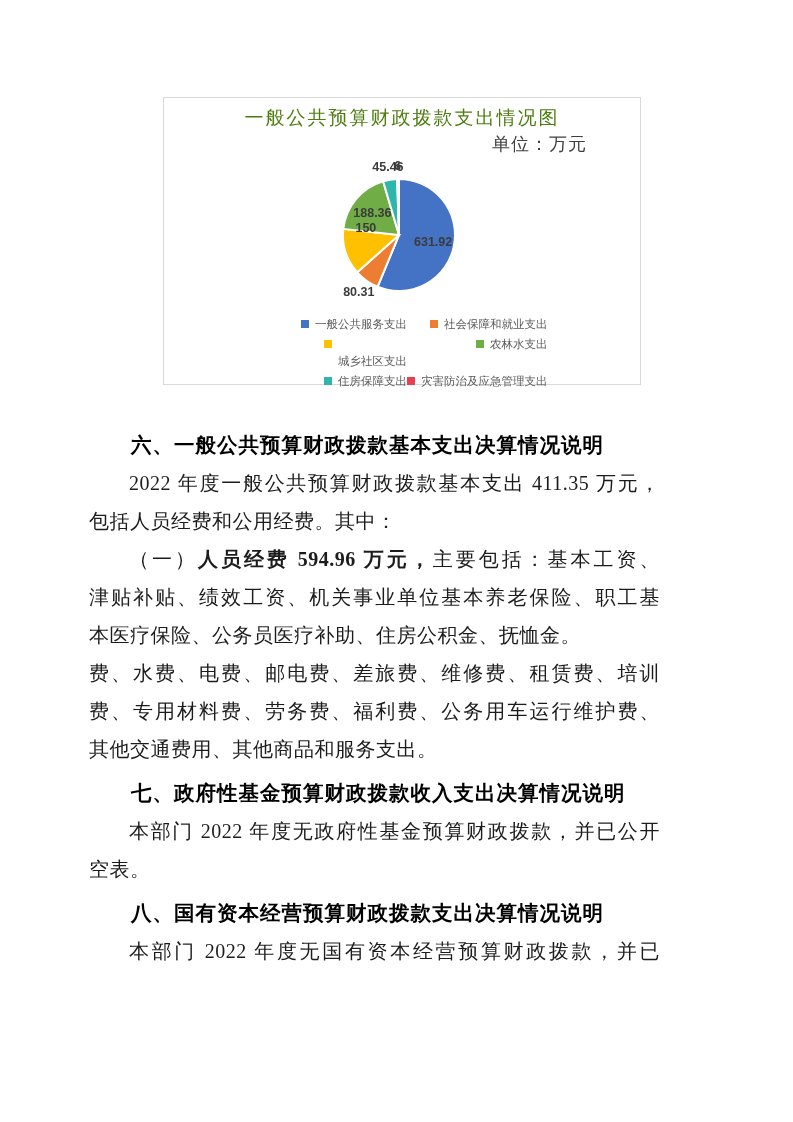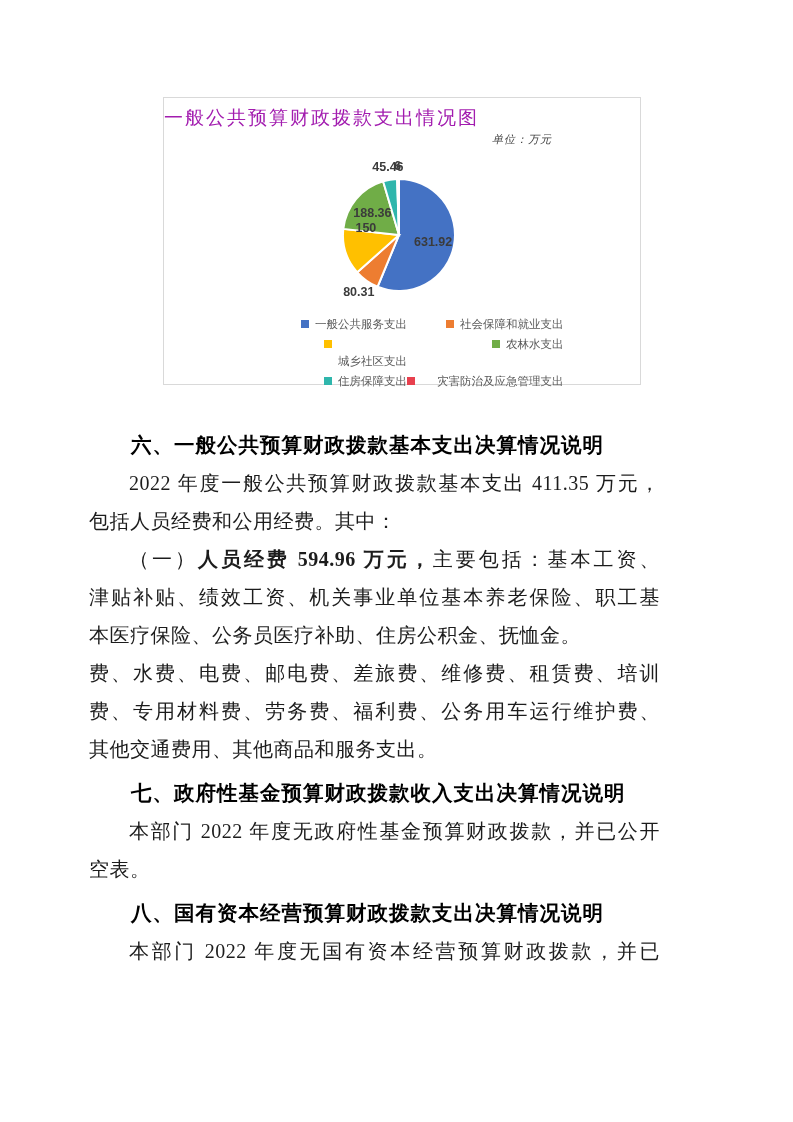--- a/index.html
+++ b/index.html
@@ -6,25 +6,25 @@
   .page{
     position:relative;width:793px;height:1122px;background:#ffffff;overflow:hidden;
     font-family:"Liberation Serif","DejaVu Serif",serif;
   }
   
   .chart-card{
     position:absolute;left:163px;top:97px;width:478px;height:288px;
     border:1px solid #d9d9d9;background:#ffffff;box-sizing:border-box;
   }
   .chart-title{
-    position:absolute;top:7px;left:0;width:100%;text-align:left;
-    font-size:19px;color:#a21caf;letter-spacing:2px;white-space:nowrap;
+    position:absolute;top:7px;left:0;width:100%;text-align:center;
+    font-size:19px;color:#4d7c0f;letter-spacing:2px;white-space:nowrap;
   }
   .chart-unit{
-    position:absolute;top:34px;left:328px;font-size:11px;color:#404040;letter-spacing:1px;font-style:italic;
+    position:absolute;top:34px;left:328px;font-size:18px;color:#404040;letter-spacing:1px;
   }
   .pie-wrap{position:absolute;left:155px;top:57px;width:160px;height:160px;}
   .pie-label{
     position:absolute;transform:translate(-50%,-50%);
     font-family:"Liberation Sans","DejaVu Sans",sans-serif;
     font-size:12.5px;font-weight:600;color:#3b3b3b;white-space:nowrap;
   }
   .legend{
     position:absolute;left:102px;top:220px;
     display:grid;grid-template-columns:141px auto;row-gap:7px;column-gap:0;
@@ -88,21 +88,21 @@
         <div class="legend-item">
           <span class="legend-swatch" style="background: rgb(112, 173, 71);"></span>
           <span style="color: rgb(89, 89, 89);">农林水支出</span>
         </div>
         <div class="legend-item">
           <span class="legend-swatch" style="background: rgb(47, 182, 172);"></span>
           <span style="color: rgb(89, 89, 89);">住房保障支出</span>
         </div>
         <div class="legend-item">
           <span class="legend-swatch" style="background: rgb(232, 64, 78);"></span>
-          <span style="color: rgb(89, 89, 89); margin-left: 16px;">灾害防治及应急管理支出</span>
+          <span style="color: rgb(89, 89, 89);">灾害防治及应急管理支出</span>
         </div>
       </div>
   </div>
 
   <div class="doc" id="doc">
       <div class="h"><span>六、一般公共预算财政拨款基本支出决算情况说明</span></div>
       <div class="ln indent justify"><span>2022 年度一般公共预算财政拨款基本支出 411.35 万元，</span></div>
       <div class="ln"><span>包括人员经费和公用经费。其中：</span></div>
       <div class="ln indent justify"><span>（一）</span><span class="bold">人员经费 594.96 万元，</span><span>主要包括：基本工资、</span></div>
       <div class="ln justify"><span>津贴补贴、绩效工资、机关事业单位基本养老保险、职工基</span></div>

